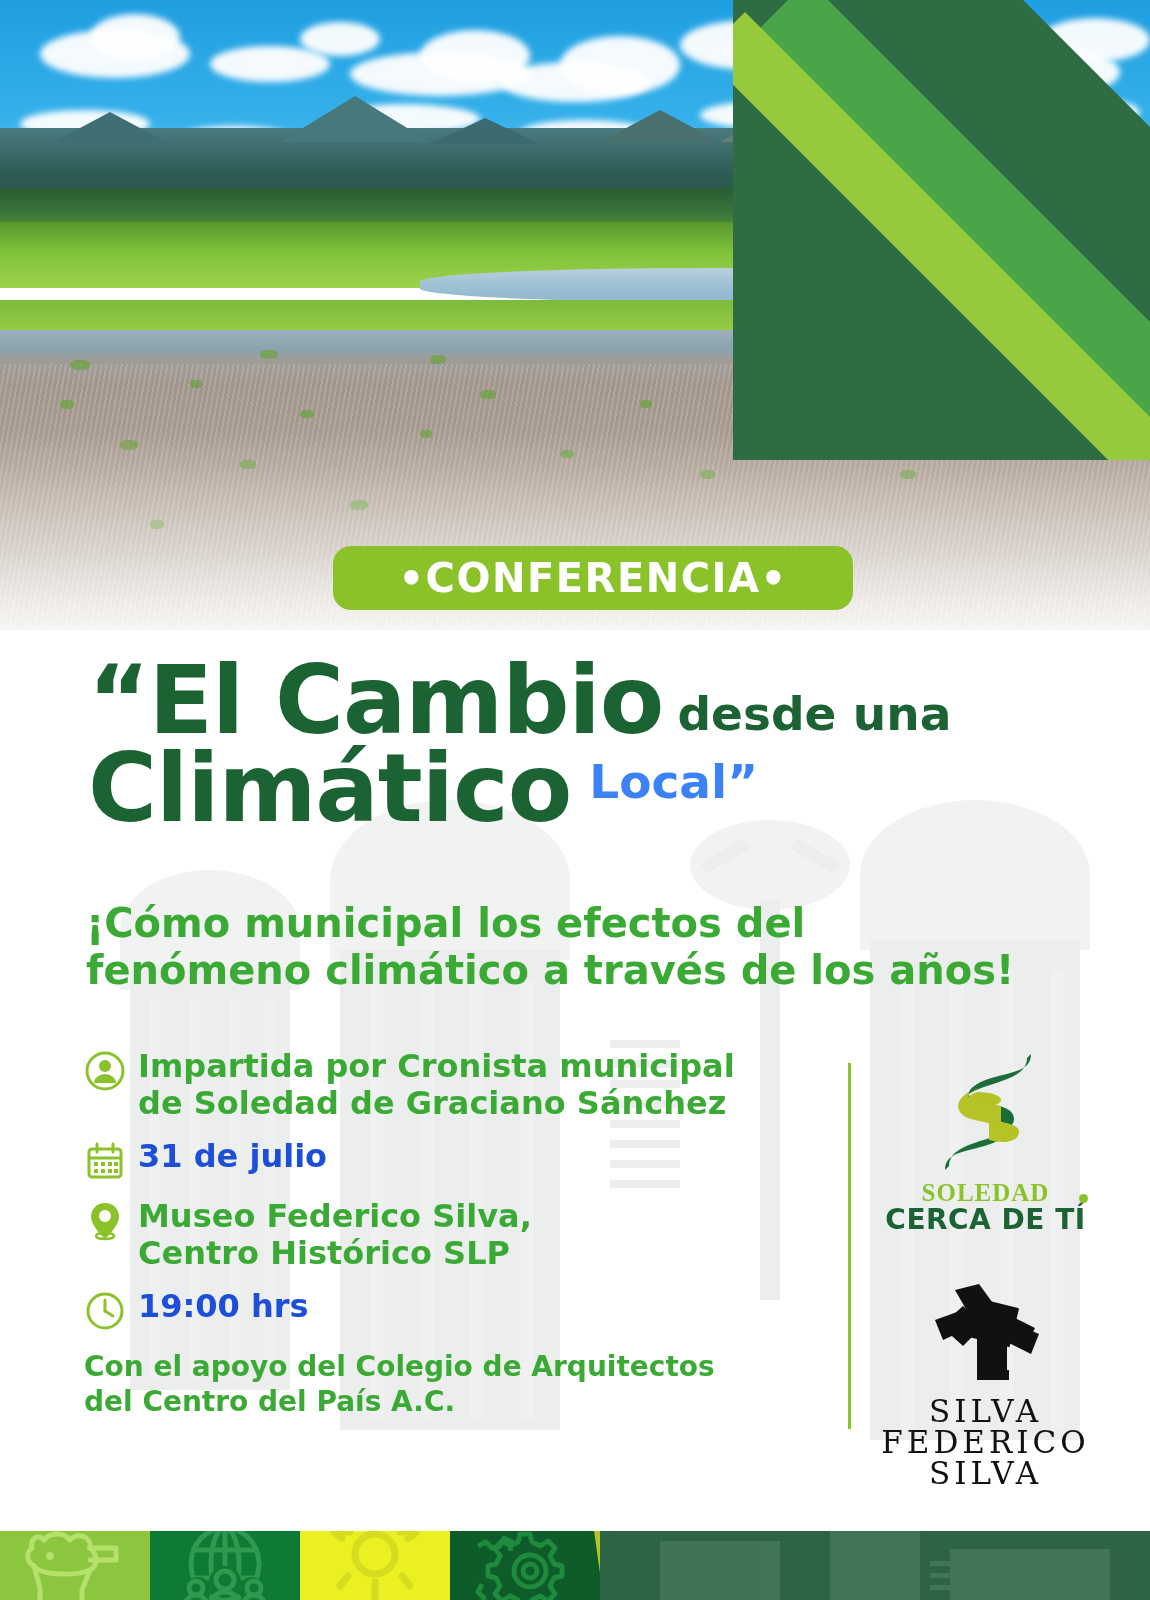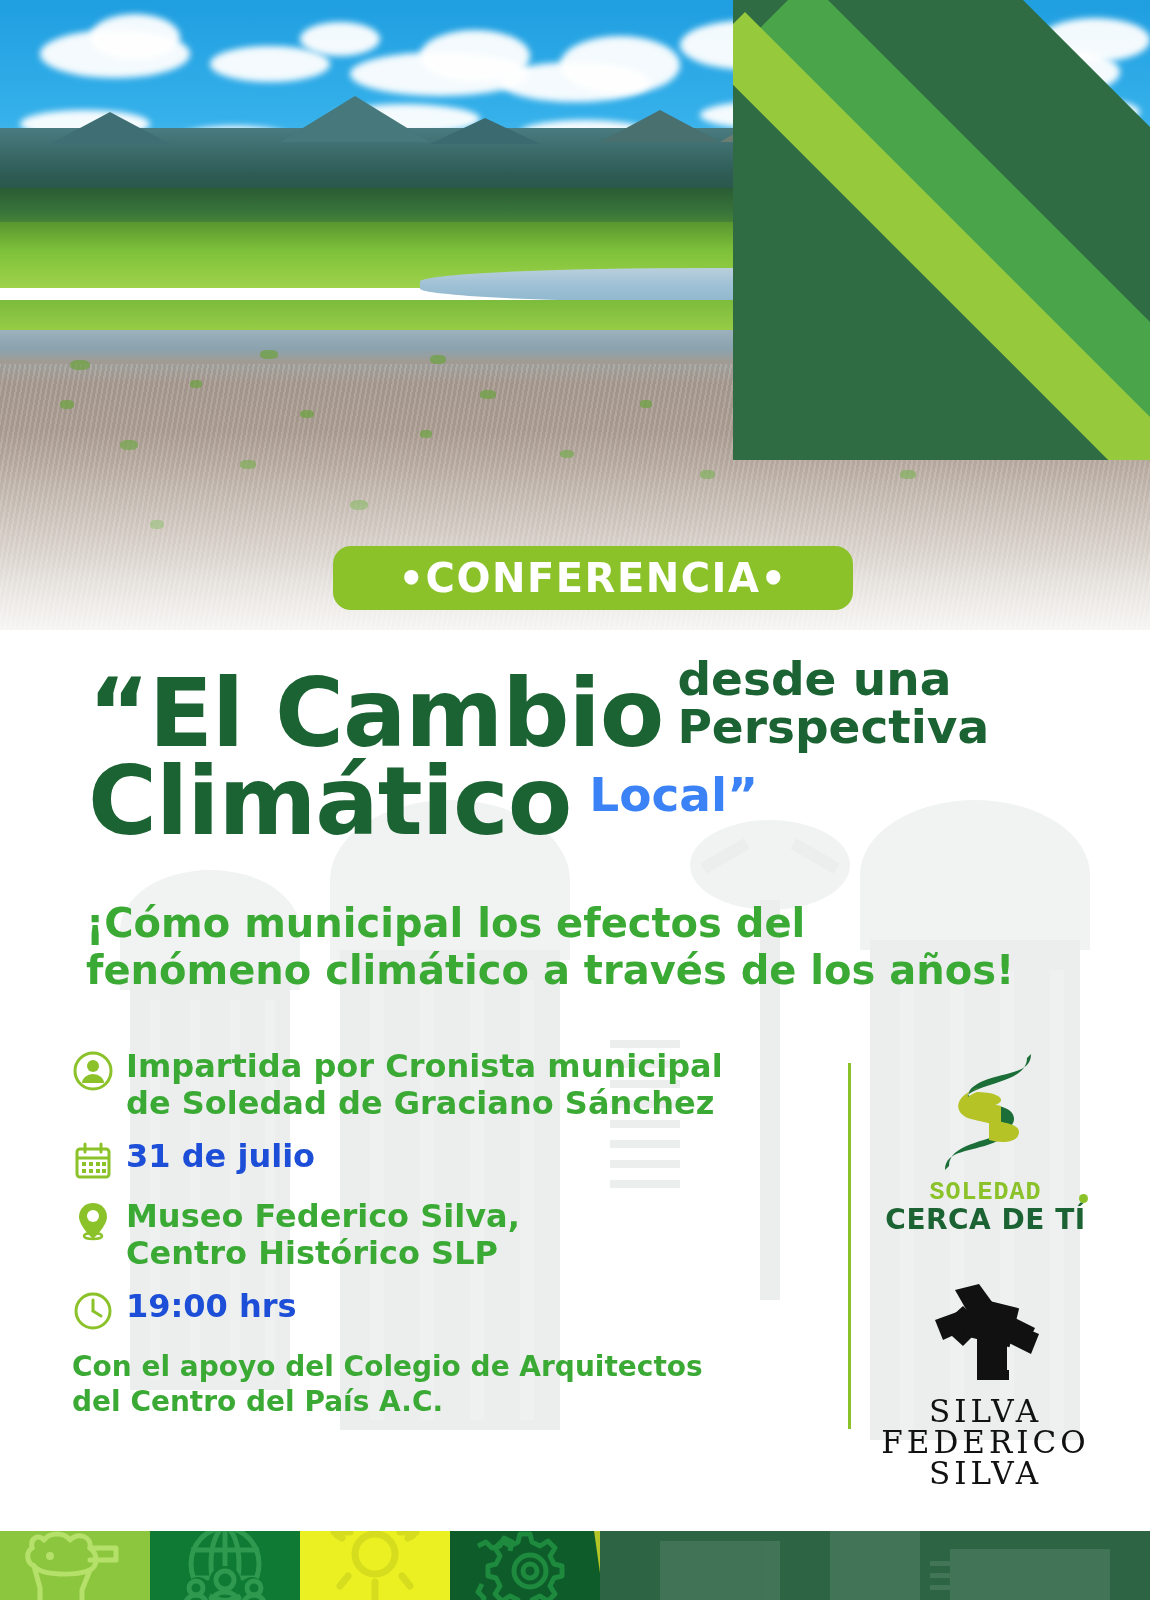--- a/index.html
+++ b/index.html
@@ -62,40 +62,40 @@
   .t-row2{margin-top:-4px;display:flex;align-items:flex-start;}
   .t-small2{font-size:47px;font-weight:bold;color:#3b82f6;line-height:1.05;
            font-family:"DejaVu Sans","Liberation Sans",sans-serif;white-space:nowrap;margin-left:18px;padding-top:14px;}
 
   
   .subtitle{position:absolute;left:86px;top:900px;width:1000px;color:#3aaa35;
             font-size:40px;font-weight:bold;line-height:1.18;
             font-family:"DejaVu Sans","Liberation Sans",sans-serif;}
 
   
-  .details{position:absolute;left:72px;top:1048px;width:720px;}
+  .details{position:absolute;left:84px;top:1048px;width:720px;}
   .d-row{display:flex;align-items:flex-start;margin-bottom:12px;}
   .d-ico{width:42px;min-width:42px;height:42px;margin-right:12px;margin-top:2px;}
   .d-txt{font-size:32px;font-weight:bold;color:#3aaa35;line-height:1.16;
          font-family:"DejaVu Sans","Liberation Sans",sans-serif;}
   .d-txt.dark{color:#1d4ed8;}
   .d-txt .l2{display:block;}
   .support{margin-top:18px;font-size:28px;font-weight:bold;color:#3aaa35;line-height:1.22;
            font-family:"DejaVu Sans","Liberation Sans",sans-serif;}
   .support .l2{display:block;}
 
   
   .divider{position:absolute;left:848px;top:1063px;width:3px;height:366px;background:#8bc229;}
 
   
   .logo-soledad{position:absolute;left:878px;top:1048px;width:215px;height:200px;
                 display:flex;flex-direction:column;align-items:center;}
   .sol-mark{width:118px;height:128px;}
   .sol-t1{color:#8bc229;font-size:25px;font-weight:bold;letter-spacing:1px;line-height:1;margin-top:4px;
-          font-family:Liberation Mono, monospace;}
+          font-family:Liberation Serif, serif;}
   .sol-t2{color:#1c6334;font-size:28px;font-weight:bold;letter-spacing:.5px;line-height:1.05;
           font-family:"DejaVu Sans","Liberation Sans",sans-serif;position:relative;}
   .sol-dot{position:absolute;right:-2px;top:-11px;width:9px;height:9px;border-radius:50%;background:#8bc229;}
 
   .logo-museo{position:absolute;left:878px;top:1278px;width:215px;height:215px;
               display:flex;flex-direction:column;align-items:center;}
   .mus-mark{width:150px;height:118px;}
   .mus-txt{text-align:center;color:#111;font-family:"DejaVu Serif","Liberation Serif",serif;
            letter-spacing:4px;line-height:1.0;}
   .mus-l1{font-size:31px;}
@@ -232,21 +232,20 @@
   </div>
 
   <div class="title-wrap">
     <div class="t-row">
       <div class="t-big">
         <span>“El</span>
         <span>Cambio</span>
       </div>
       <div class="t-small">
         <span class="l1">desde una</span>
-        <span class="l2">Perspectiva</span>
       </div>
     </div>
     <div class="t-row2">
       <div class="t-big">Climático</div>
       <div class="t-small2">Local”</div>
     </div>
   </div>
 
   <div class="subtitle">
     <div>¡Cómo municipal los efectos del</div>

